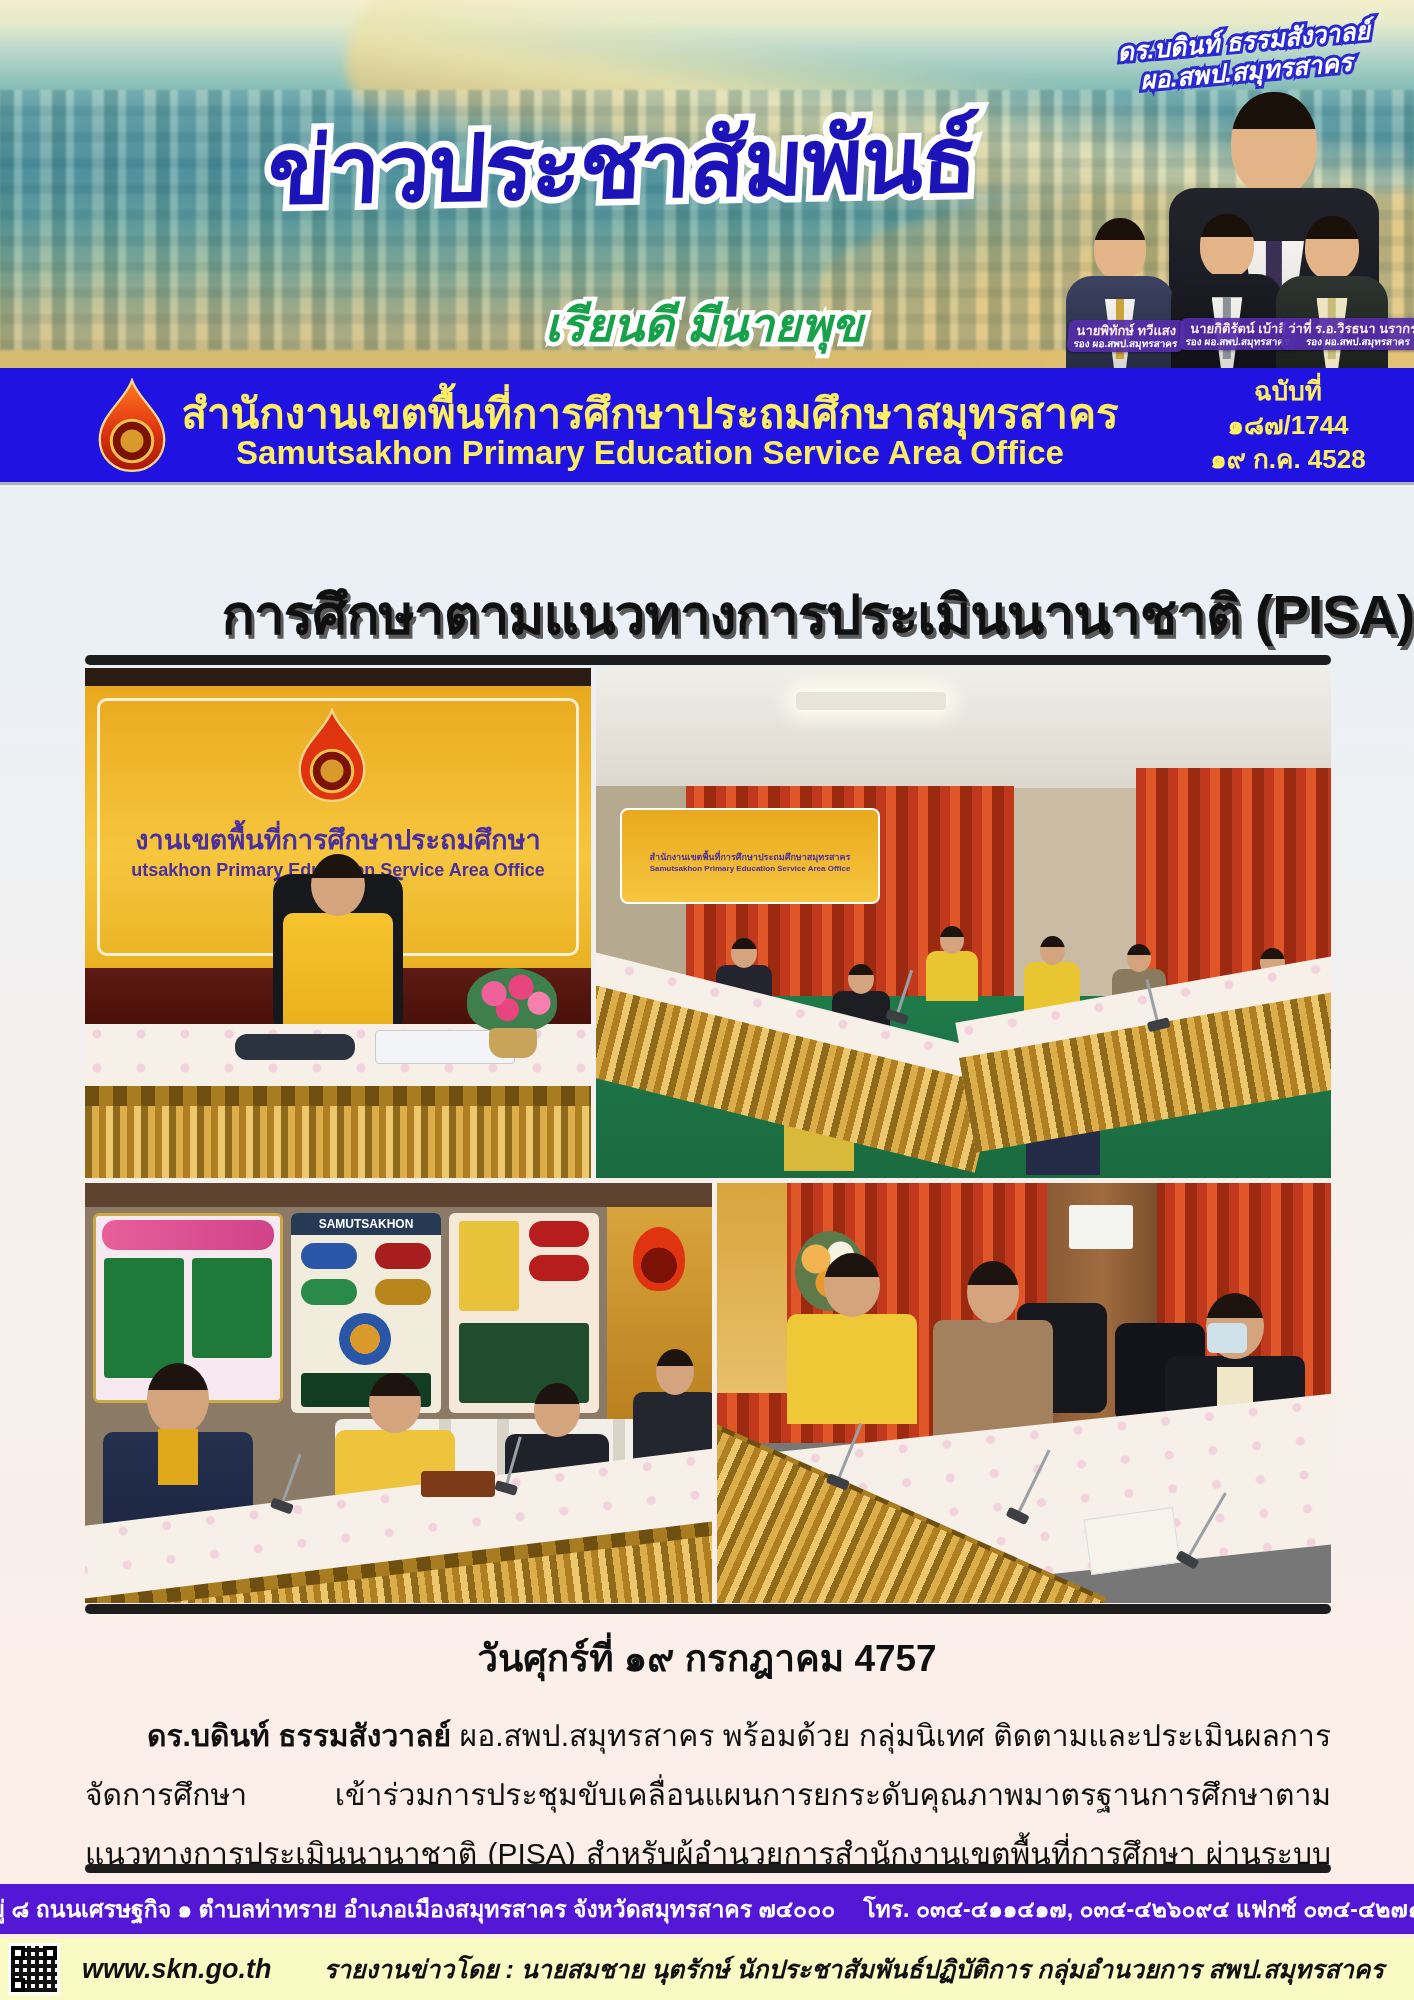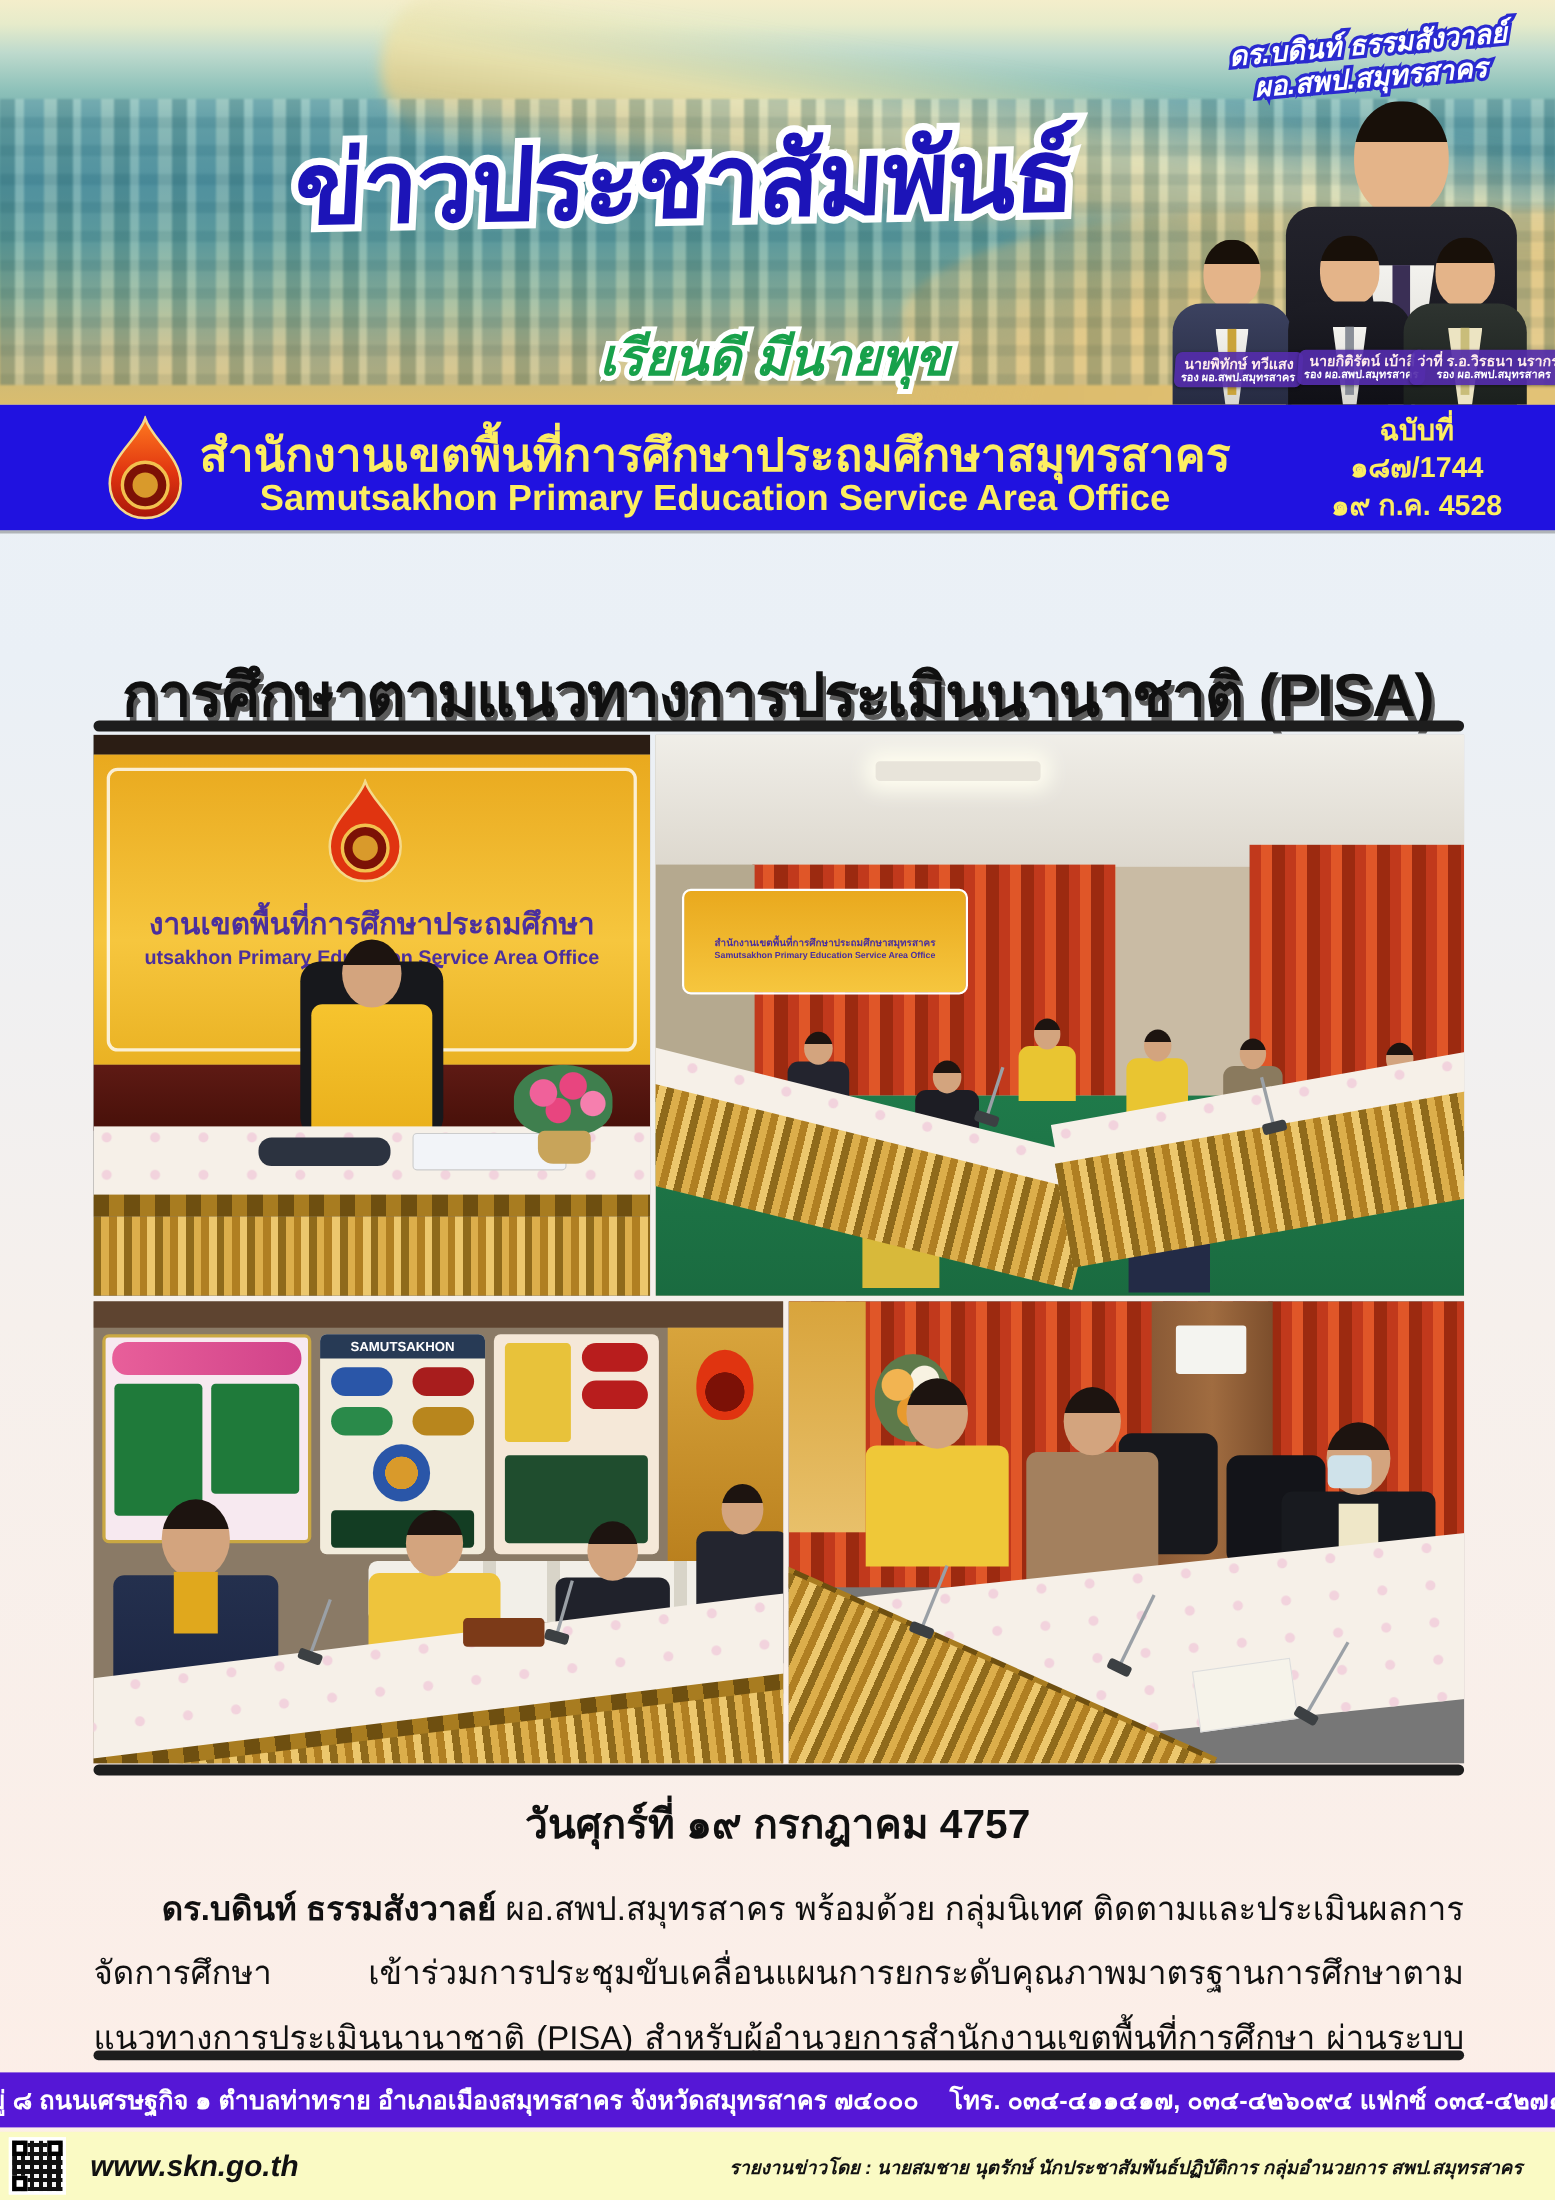--- a/index.html
+++ b/index.html
@@ -70,21 +70,21 @@
     text-align:justify;text-indent:62px;}
   #article-text b{font-weight:800;}
   
   #address-bar{left:0;top:1884px;width:1414px;height:50px;background:#5517d6;color:#ffffff;
     display:flex;align-items:center;justify-content:center;font-size:23px;font-weight:700;gap:28px;white-space:nowrap;}
   #bottom-bar{left:0;top:1938px;width:1414px;height:62px;background:#fafac4;display:flex;align-items:center;}
   #qr{width:52px;height:52px;margin-left:8px;background:#fff;border:3px solid #fff;position:relative;
     background-image:repeating-linear-gradient(0deg,#111 0 4px,rgba(0,0,0,0) 4px 8px),repeating-linear-gradient(90deg,#111 0 4px,#f5f5f5 4px 8px);}
   #qr i{position:absolute;width:14px;height:14px;background:#fff;border:4px solid #000;}
   #website{margin-left:22px;font-size:27px;font-weight:800;font-style:italic;color:#111;}
-  #credit{margin-left:auto;margin-right:30px;font-size:17px;font-weight:800;font-style:italic;color:#111;}
+  #credit{margin-left:auto;margin-right:30px;font-size:25px;font-weight:800;font-style:italic;color:#111;}
 </style>
 </head>
 <body>
 
 <div id="poster">
 
   <div id="banner" class="abs">
     <div class="abs river"></div>
     <div class="abs goldwater"></div>
     <div class="abs citytex"></div>
@@ -152,21 +152,21 @@
     </svg>
     <div id="office-thai" class="abs">สำนักงานเขตพื้นที่การศึกษาประถมศึกษาสมุทรสาคร</div>
     <div id="office-eng" class="abs">Samutsakhon Primary Education Service Area Office</div>
     <div id="issue-block" class="abs">
       <div>ฉบับที่</div>
       <div>๑๘๗/1744</div>
       <div>๑๙ ก.ค. 4528</div>
     </div>
   </div>
 
-  <div class="abs headline-line" style="top:588px;">การศึกษาตามแนวทางการประเมินนานาชาติ (PISA)</div>
+  <div class="abs headline-line" style="top:571px;text-align:right;">การศึกษาตามแนวทางการประเมินนานาชาติ (PISA)</div>
   <div class="abs rule" style="top:655px;"></div>
 
   <div class="abs photo" style="left:85px;top:668px;width:506px;height:510px;">
     <div class="abs" style="left:0;top:0;width:100%;height:18px;background:#2b1d14;"></div>
     <div class="abs" style="left:0;top:18px;width:100%;height:282px;background:linear-gradient(180deg,#e9a91e,#f6c63e 60%,#eab223);"></div>
     <div class="abs" style="left:12px;top:30px;width:482px;height:258px;border:3px solid rgba(255,255,255,.8);border-radius:10px;"></div>
     <svg class="crest" style="left:208px;top:40px;" width="78" height="96" viewBox="0 0 100 125">
       <path d="M50 3 C58 28 92 48 92 80 C92 104 73 121 50 121 C27 121 8 104 8 80 C8 48 42 28 50 3 Z" fill="#e03410" stroke="#f5d98a" stroke-width="3"></path>
       <circle cx="50" cy="82" r="27" fill="#7c1106" stroke="#f2c14e" stroke-width="4"></circle>
       <circle cx="50" cy="82" r="15" fill="#d99a2b"></circle>

